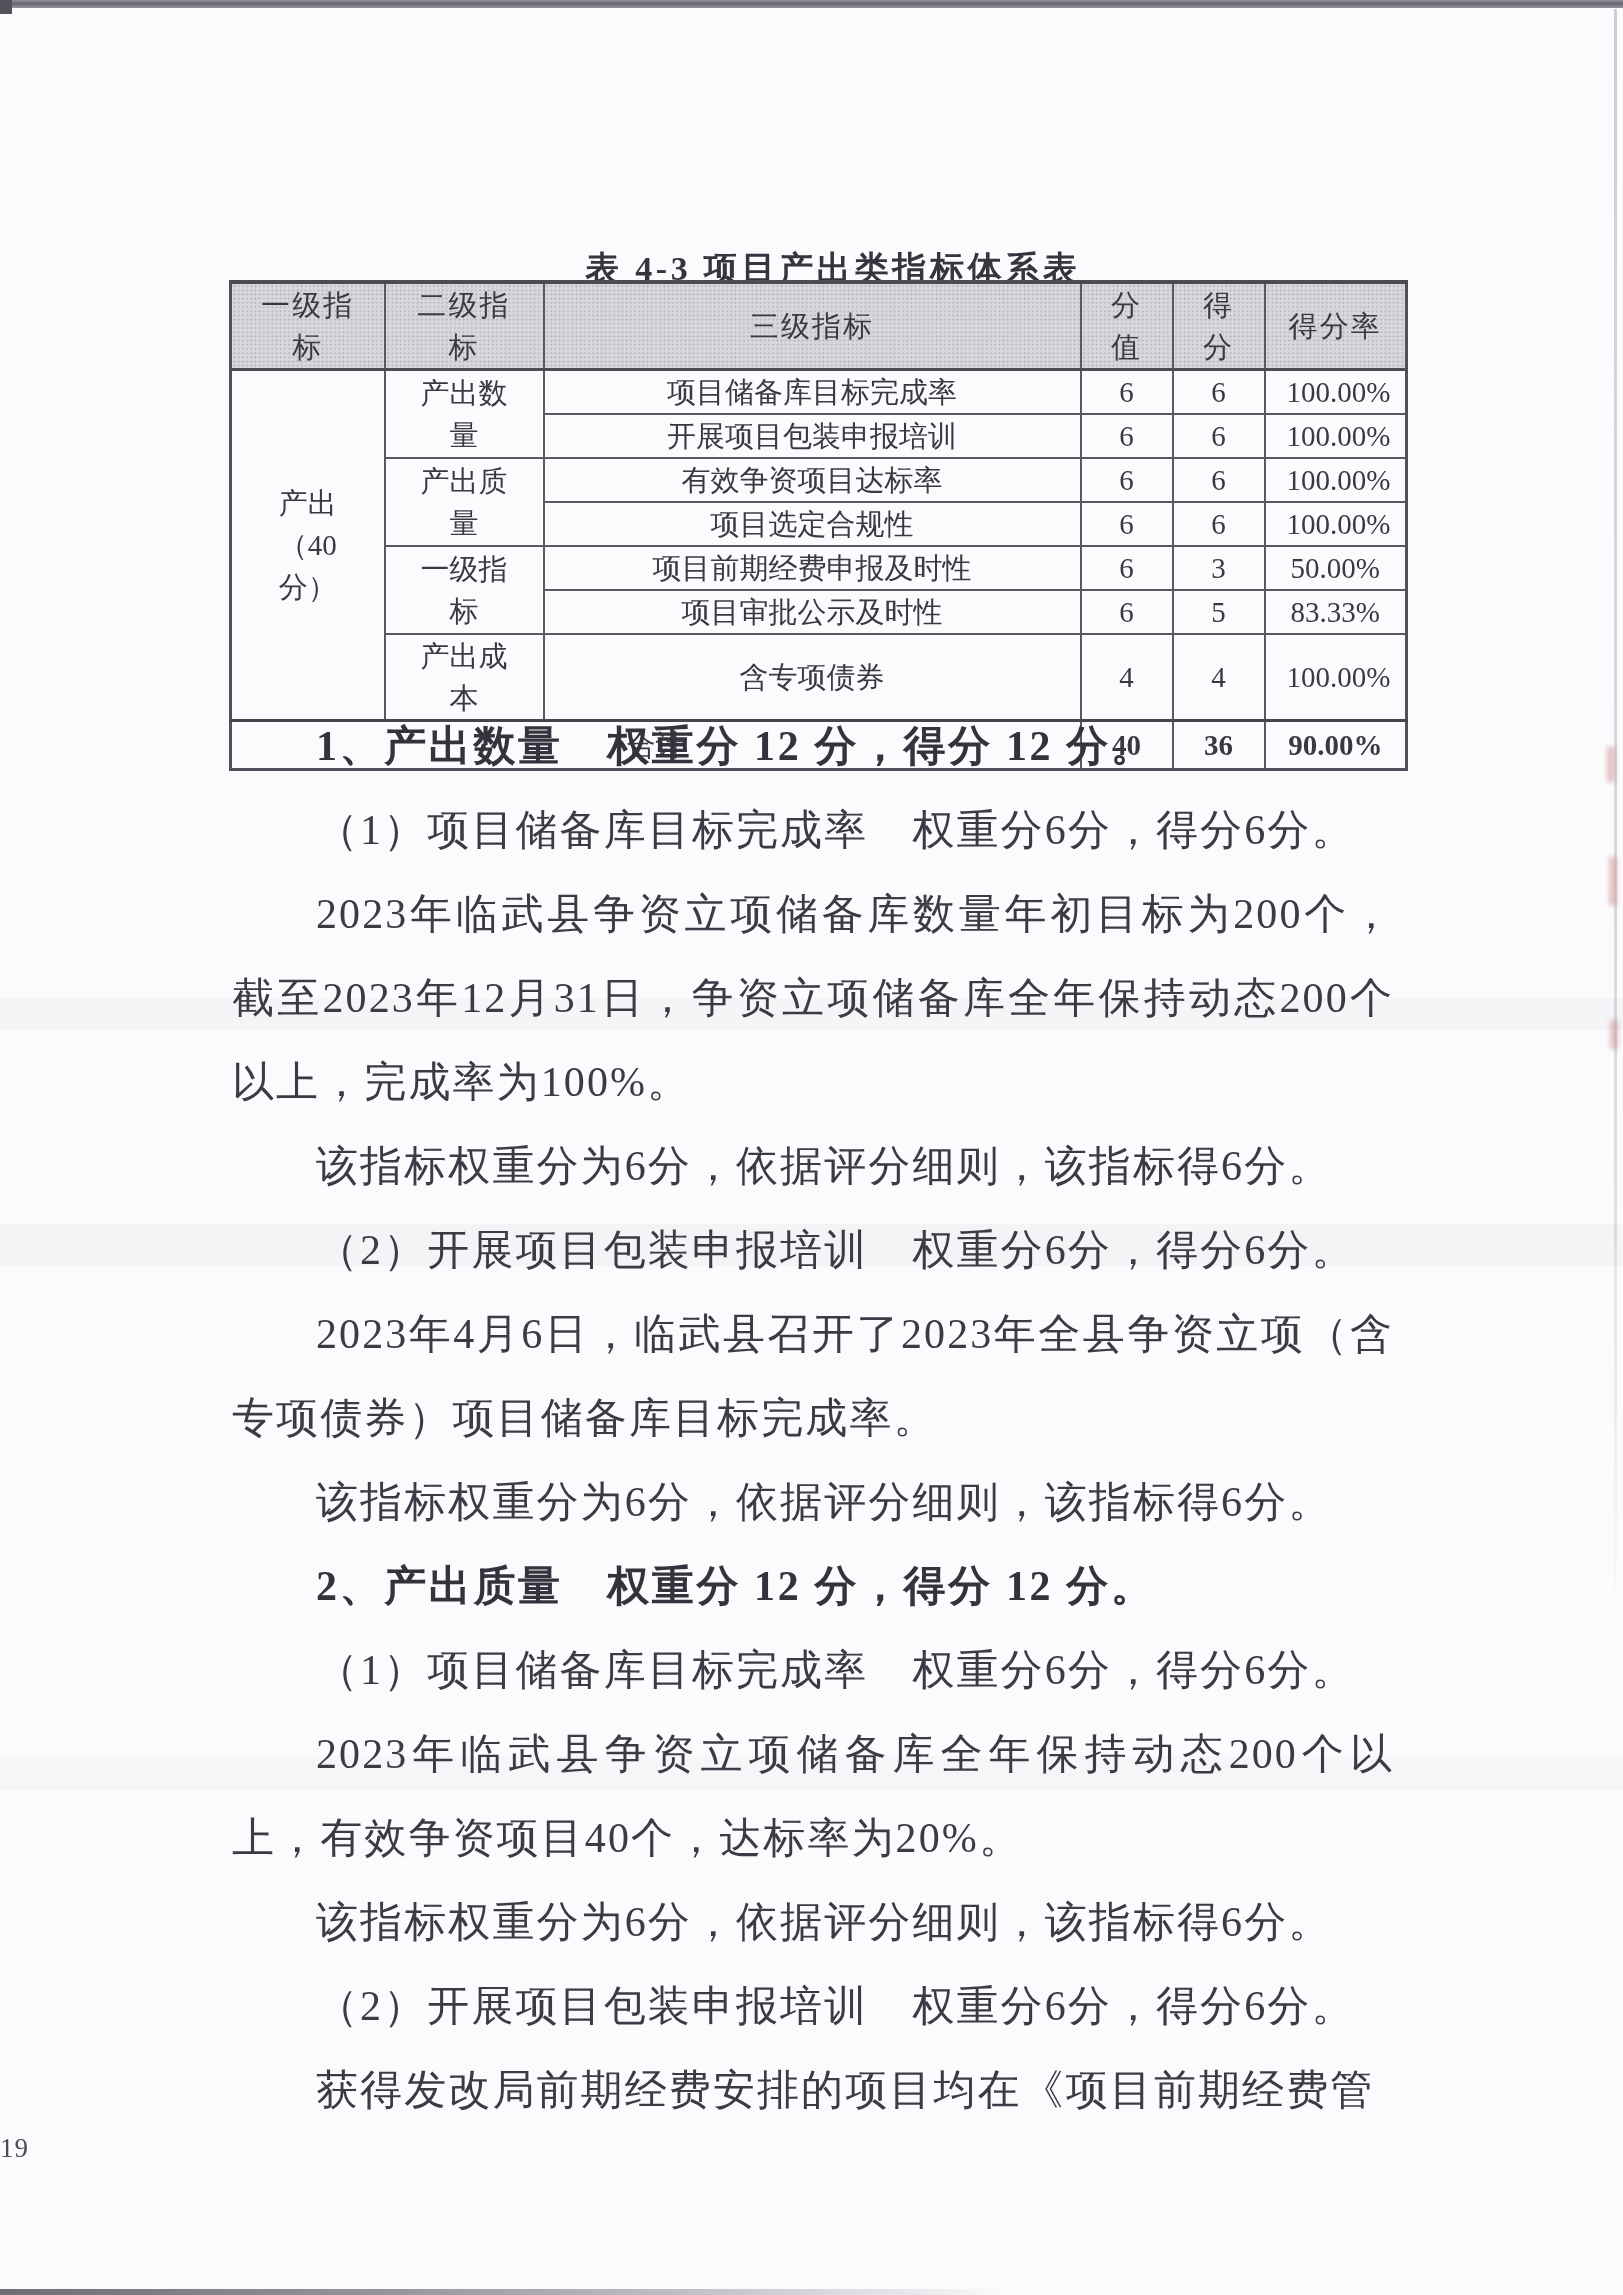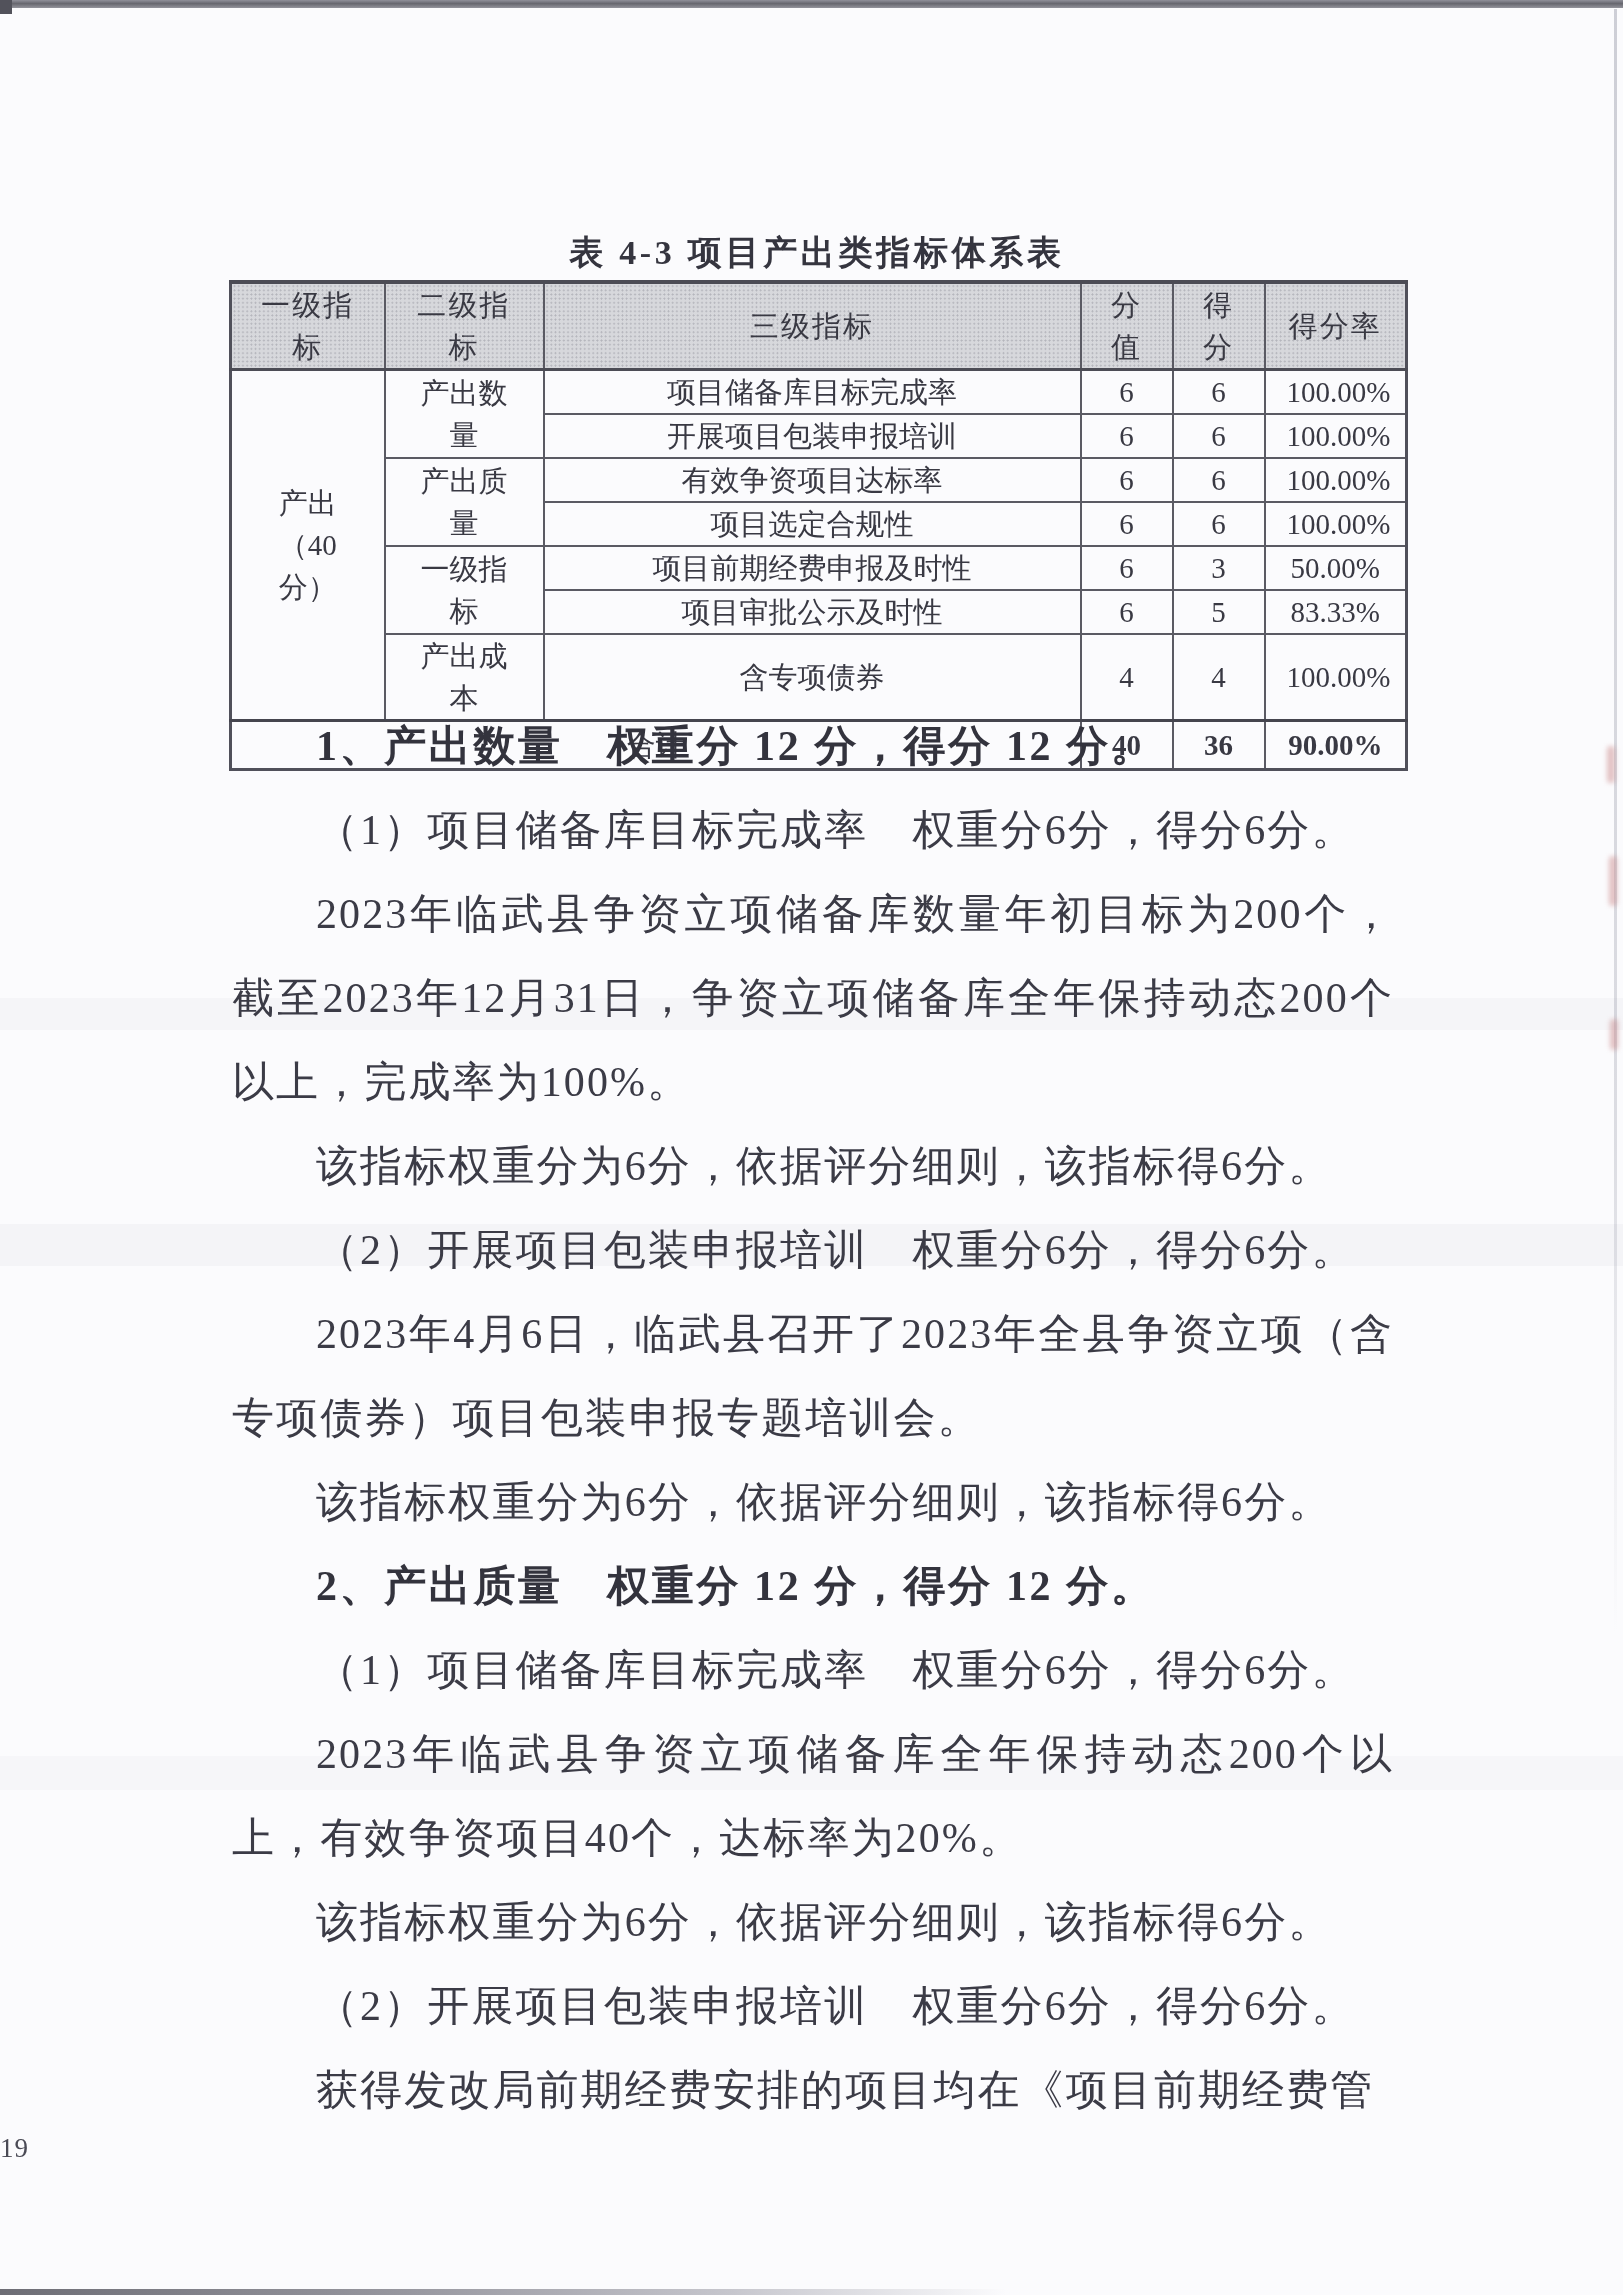--- a/index.html
+++ b/index.html
@@ -53,21 +53,21 @@
   }
   .band-1 { top: 998px; height: 32px; }
   .band-2 { top: 1224px; height: 42px; background: rgba(140,140,160,0.06); }
   .band-3 { top: 1756px; height: 34px; background: rgba(140,140,160,0.04); }
 
   
   .doc-title {
     position: absolute;
     left: 229px; top: 229px;
     width: 1176px;
-    margin: 0;
+    margin: 16px;
     text-align: center;
     font-size: 34px;
     font-weight: bold;
     letter-spacing: 3.7px;
     color: #35353f;
     line-height: 48px;
   }
 
   
   .indicator-table {
@@ -227,21 +227,21 @@
       </tr>
     </tbody>
   </table>
 
   <div class="body-text">
     <p class="para bold">1、产出数量　权重分 12 分，得分 12 分。</p>
     <p class="para">（1）项目储备库目标完成率　权重分6分，得分6分。</p>
     <p class="para">2023年临武县争资立项储备库数量年初目标为200个，截至2023年12月31日，争资立项储备库全年保持动态200个以上，完成率为100%。</p>
     <p class="para">该指标权重分为6分，依据评分细则，该指标得6分。</p>
     <p class="para">（2）开展项目包装申报培训　权重分6分，得分6分。</p>
-    <p class="para">2023年4月6日，临武县召开了2023年全县争资立项（含专项债券）项目包装申报专题培训会。</p>
+    <p class="para">2023年4月6日，临武县召开了2023年全县争资立项（含专项债券）项目储备库目标完成率。</p>
     <p class="para">该指标权重分为6分，依据评分细则，该指标得6分。</p>
     <p class="para bold">2、产出质量　权重分 12 分，得分 12 分。</p>
     <p class="para">（1）项目储备库目标完成率　权重分6分，得分6分。</p>
     <p class="para">2023年临武县争资立项储备库全年保持动态200个以上，有效争资项目40个，达标率为20%。</p>
     <p class="para">该指标权重分为6分，依据评分细则，该指标得6分。</p>
     <p class="para">（2）开展项目包装申报培训　权重分6分，得分6分。</p>
     <p class="para">获得发改局前期经费安排的项目均在《项目前期经费管</p>
   </div>
 
   <div class="page-number">19</div>

